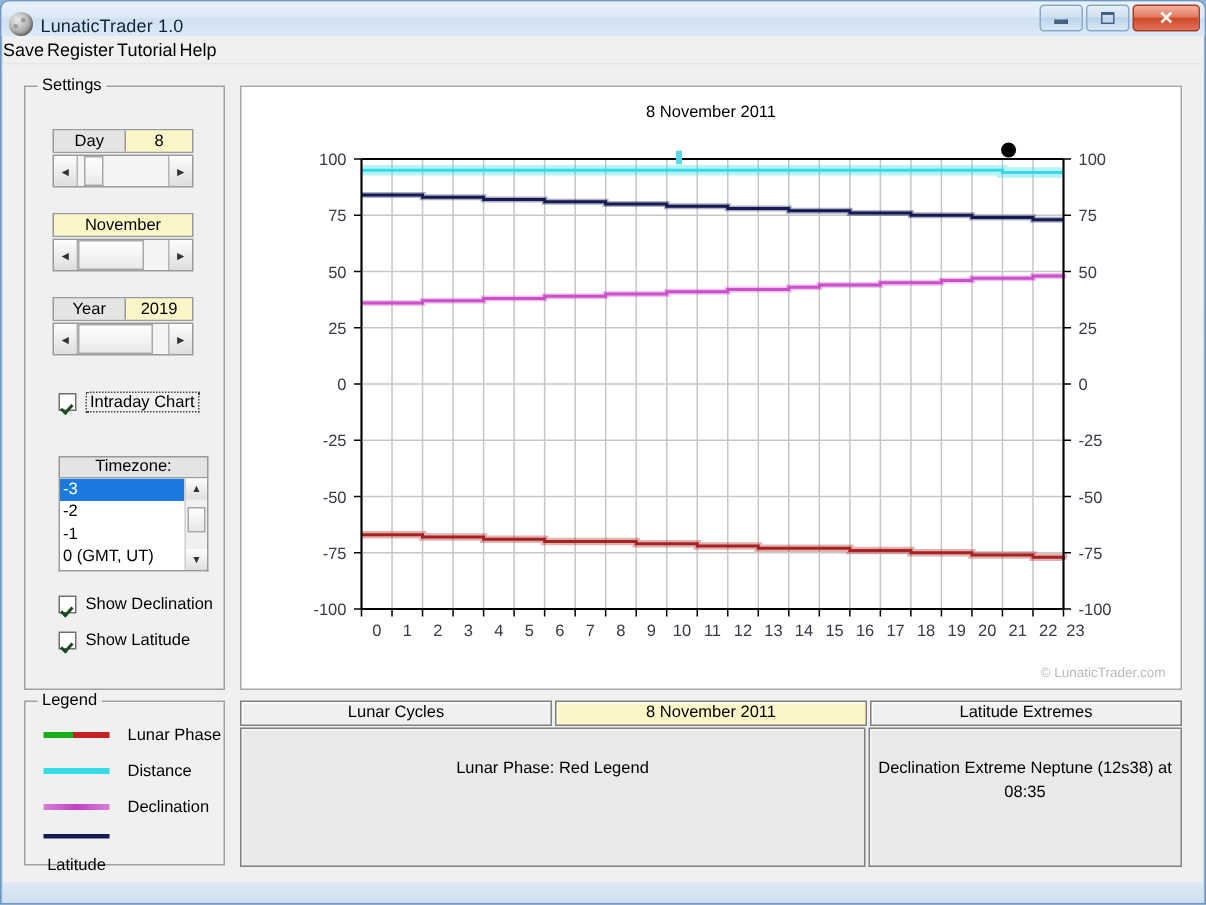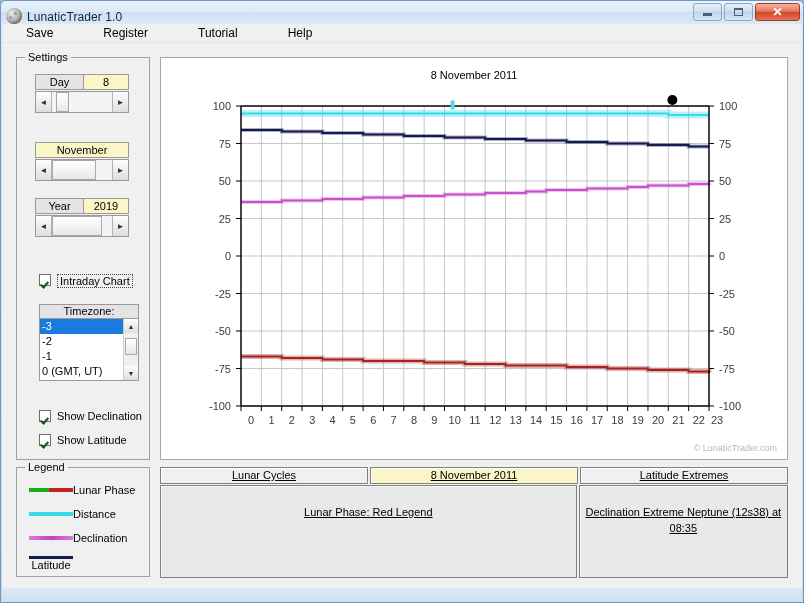--- a/index.html
+++ b/index.html
@@ -55,21 +55,21 @@
     border-color:#a73a20; color:#fff; font-weight:bold; font-size:12px;
   }
   
   .menubar {
     position: absolute; left: 1px; top: 23px; width: 800px; height: 19px;
     background: #f0f0f0;
     display: flex; align-items: center; gap: 2px;
     font-size: 12px; color: #000;
     border-bottom: 1px solid #e6e6e6;
   }
-  .menuitem { padding: 2px 24px; cursor: default; }
+  .menuitem { padding: 2px 0; cursor: default; }
   
   .client {
     position: absolute; left: 1px; top: 42px; width: 800px; height: 545px;
     background: #f0f0f0;
   }
   
   .groupbox {
     position: absolute;
     border: 1px solid #a0a0a0;
     background: transparent;
@@ -104,25 +104,25 @@
     display: flex; align-items: center; justify-content: center;
     font-size: 8px; color: #333;
   }
   .arrowbtn.right { border-right: none; border-left: 1px solid #b4b4b4; }
   .track { flex: 1 1 auto; position: relative; background: #f4f4f4; }
   .thumb {
     position: absolute; top: 0; bottom: 0;
     background: linear-gradient(to bottom,#ffffff,#e9e9e9);
     border: 1px solid #a8a8a8;
   }
-  #spin-day   { left: 18px; top: 16px; }
+  #spin-day   { left: 18px; top: 28px; }
   #spin-month { left: 18px; top: 84px; }
   #spin-year  { left: 18px; top: 140px; }
   
-  .chkrow { position: absolute; display: flex; align-items: flex-start; gap: 6px; font-size: 11px; margin-top: 13px; }
+  .chkrow { position: absolute; display: flex; align-items: center; gap: 6px; font-size: 11px; }
   .chk {
     width: 12px; height: 12px; border: 1px solid #6f6f6f; background: #fff;
     position: relative; flex: none;
   }
   .chk.checked::after {
     content: ""; position: absolute; left: 2px; top: 5px;
     width: 3px; height: 6px; border: solid #1b4a1b;
     border-width: 0 2px 2px 0; transform: rotate(42deg);
   }
   .focusrect { border: 1px dotted #444; padding: 0 2px; }
@@ -146,40 +146,40 @@
   .tz-arrow {
     height: 14px; background: linear-gradient(to bottom,#fdfdfd,#dedede);
     display:flex;align-items:center;justify-content:center;font-size:7px;color:#333;
   }
   .tz-arrow.bot { position: absolute; bottom: 0; left: 0; right: 0; }
   .tz-thumb {
     position: absolute; left: 1px; right: 1px; top: 19px; height: 17px;
     background: linear-gradient(to bottom,#ffffff,#e6e6e6); border: 1px solid #a8a8a8;
   }
   
-  .legrow { position: absolute; display: flex; align-items: center; gap: 0; font-size: 11px; left: 12px; text-align: center; }
+  .legrow { position: absolute; display: flex; align-items: center; gap: 12px; font-size: 11px; left: 12px; text-align: center; }
   .swatch { width: 44px; height: 4px; flex: none; }
   .swatch.split { background: linear-gradient(to right,#18b018 0%,#18b018 45%,#c42222 45%,#c42222 100%); }
   
   #chart-panel {
     position: absolute; left: 158px; top: 14px; width: 628px; height: 403px;
     background: #fff; border: 1px solid #a8a8a8;
   }
   #chart-title {
     position: absolute; left: 0; right: 0; top: 11px; text-align: center;
     font-size: 11px; color: #000;
   }
   #chart-watermark {
     position: absolute; right: 10px; bottom: 6px;
     font-size: 9px; color: #b9b9b9;
   }
   svg.plot { position: absolute; left: 0; top: 0; }
   
   #info-panel {
-    position: absolute; left: 158px; top: 424px; width: 628px; height: 110px; text-decoration: underline;
+    position: absolute; left: 158px; top: 424px; width: 628px; height: 110px;
   }
   .tabstrip { display: flex; height: 17px; gap: 2px; }
   .tabcell {
     flex: 1 1 0; border: 1px solid #808080; background: #f0f0f0;
     font-size: 11px; text-align: center; line-height: 15px; color:#000;
     box-shadow: inset 1px 1px 0 #fff;
   }
   .tabcell.active { background: #fbf6c8; }
   .panes { display: flex; height: 93px; gap: 2px; margin-top: 1px; }
   .pane {

